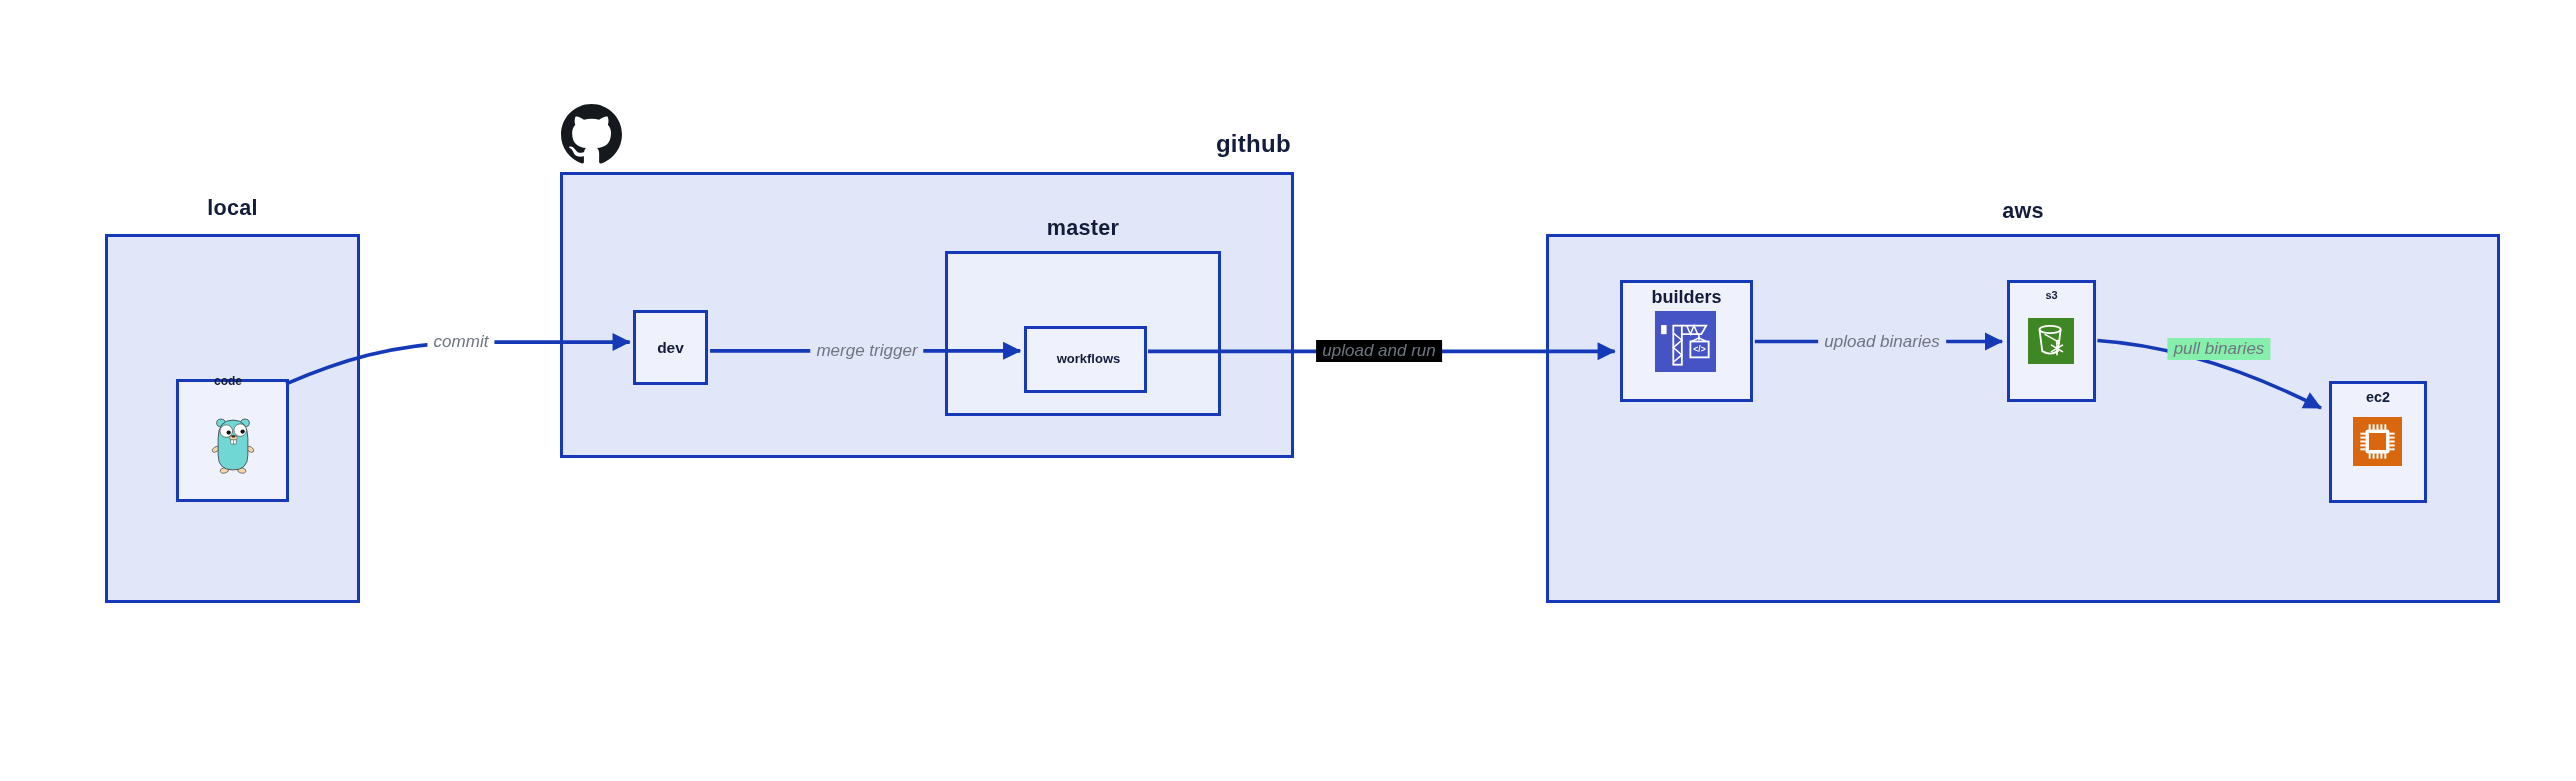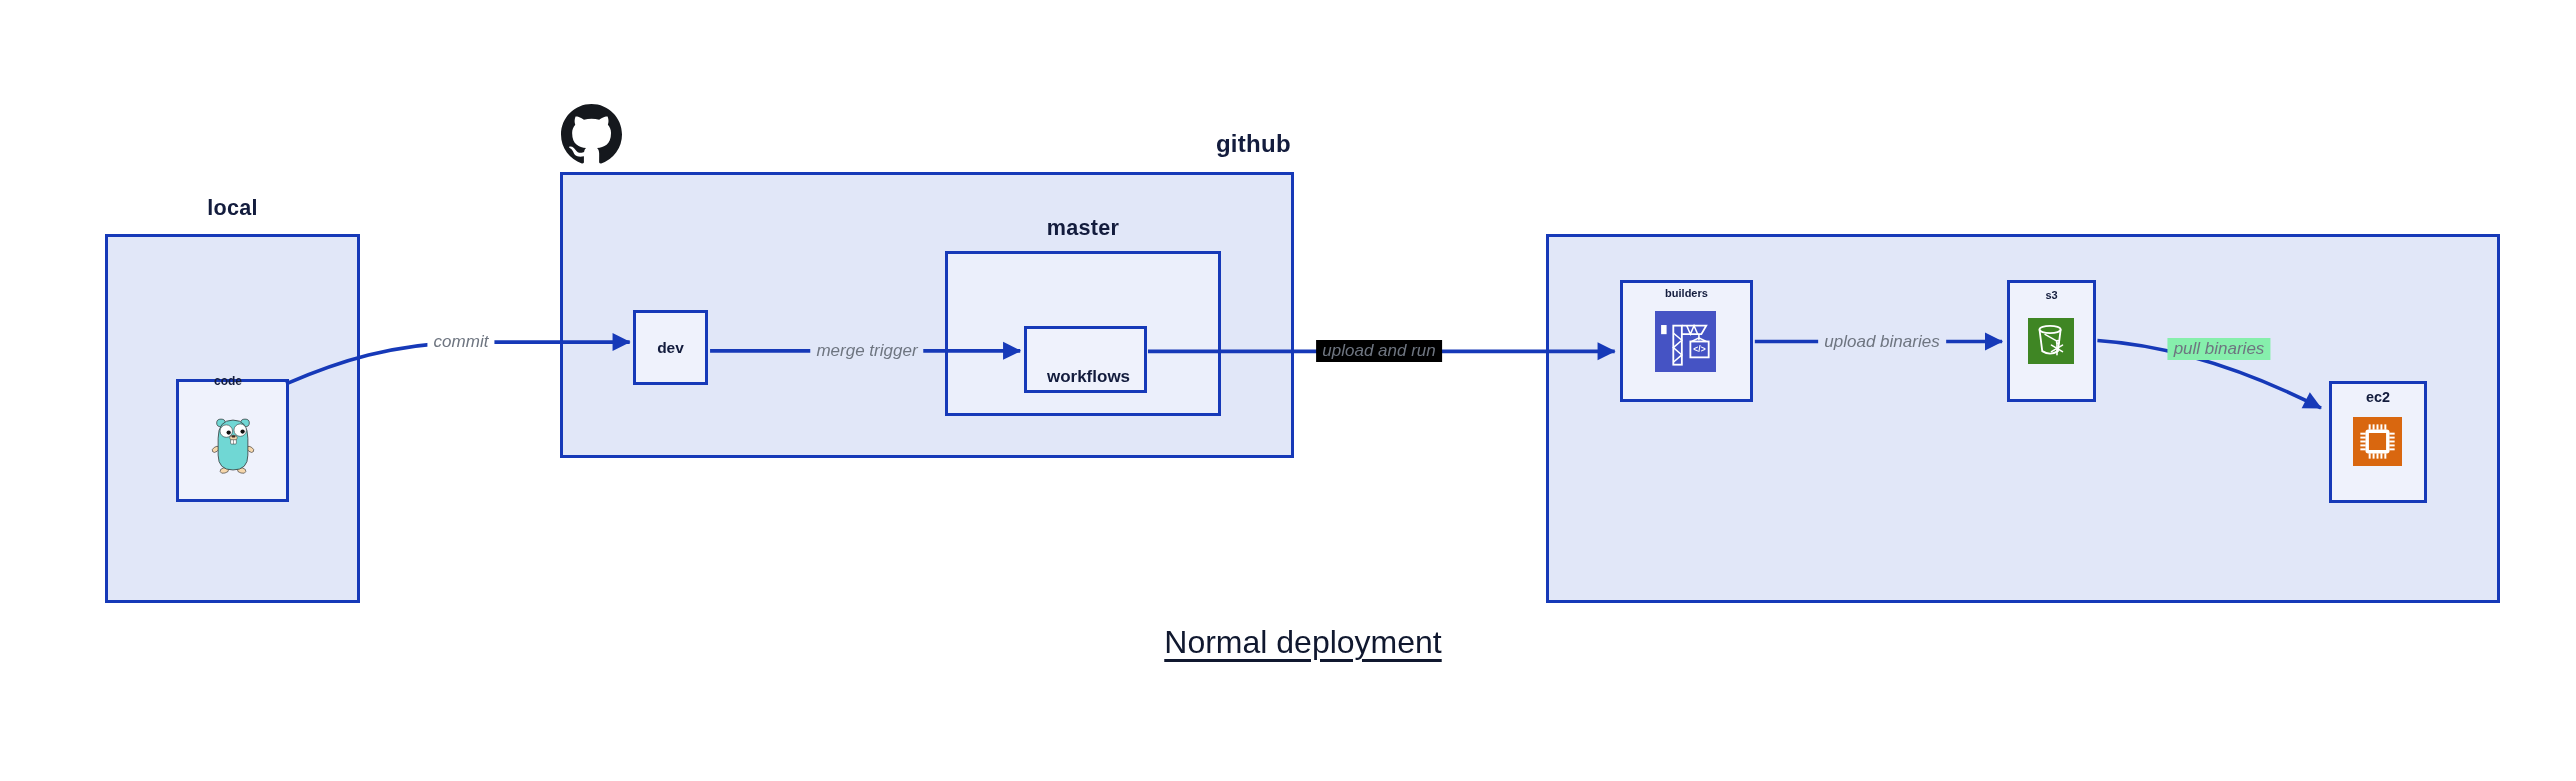--- a/index.html
+++ b/index.html
@@ -41,20 +41,21 @@
   <div class="container" style="left:105px;top:234px;width:255px;height:369px;"></div>
   <div class="clabel" style="left:105px;top:195px;width:255px;text-align:center;">local</div>
 
   <div class="container" style="left:560px;top:172px;width:734px;height:286px;"></div>
   <div class="clabel" style="left:1140px;top:130px;width:151px;text-align:right;font-size:24px;">github</div>
 
   <div class="container inner" style="left:945px;top:251px;width:276px;height:165px;"></div>
   <div class="clabel" style="left:945px;top:215px;width:276px;text-align:center;">master</div>
 
   <div class="container" style="left:1546px;top:234px;width:954px;height:369px;"></div>
+  <div class="clabel" style="left:1546px;top:198px;width:954px;text-align:center;">aws</div>
 
   <svg class="icon" style="left:561px;top:102px;" width="61" height="65" viewBox="0 0 16 16">
     <path fill="#15181d" d="M8 0C3.58 0 0 3.58 0 8c0 3.54 2.29 6.53 5.47 7.59.4.07.55-.17.55-.38 0-.19-.01-.82-.01-1.49-2.01.37-2.53-.49-2.69-.94-.09-.23-.48-.94-.82-1.13-.28-.15-.68-.52-.01-.53.63-.01 1.08.58 1.23.82.72 1.21 1.87.87 2.33.66.07-.52.28-.87.51-1.07-1.78-.2-3.64-.89-3.64-3.95 0-.87.31-1.59.82-2.15-.08-.2-.36-1.02.08-2.12 0 0 .67-.21 2.2.82.64-.18 1.32-.27 2-.27s1.36.09 2 .27c1.53-1.04 2.2-.82 2.2-.82.44 1.1.16 1.92.08 2.12.51.56.82 1.27.82 2.15 0 3.07-1.87 3.75-3.65 3.95.29.25.54.73.54 1.48 0 1.07-.01 1.93-.01 2.2 0 .21.15.46.55.38A8.01 8.01 0 0 0 16 8c0-4.42-3.58-8-8-8z"></path>
   </svg>
 
   <div class="node" style="left:176px;top:379px;width:113px;height:123px;"></div>
   <div class="nlabel" style="left:176px;top:374px;width:104px;font-size:12px;">code</div>
 
   <svg class="icon" style="left:209px;top:415px;" width="48" height="61" viewBox="0 0 100 120">
     <ellipse cx="25" cy="13" rx="9" ry="8" fill="#70d7d4" stroke="#333" stroke-width="1.5"></ellipse>
@@ -71,24 +72,24 @@
     <ellipse cx="51" cy="44" rx="8" ry="5.5" fill="#f6d7ac" stroke="#333" stroke-width="1.1"></ellipse>
     <ellipse cx="51" cy="41" rx="4" ry="2.5" fill="#3b2c23"></ellipse>
     <rect x="45" y="48" width="12" height="9" rx="2" fill="#ffffff" stroke="#333" stroke-width="1.1"></rect>
     <line x1="51" y1="48" x2="51" y2="57" stroke="#333" stroke-width="1"></line>
   </svg>
 
   <div class="node" style="left:633px;top:310px;width:75px;height:75px;"></div>
   <div class="nlabel" style="left:633px;top:339px;width:75px;font-size:15.5px;">dev</div>
 
   <div class="node" style="left:1024px;top:326px;width:123px;height:67px;"></div>
-  <div class="nlabel" style="left:1024px;top:351px;width:129px;font-size:17px;margin-top:16px;">workflows</div>
+  <div class="nlabel" style="left:1024px;top:351px;width:129px;font-size:13px;">workflows</div>
 
   <div class="node" style="left:1620px;top:280px;width:133px;height:122px;"></div>
-  <div class="nlabel" style="left:1620px;top:287px;width:133px;font-size:11px;">builders</div>
+  <div class="nlabel" style="left:1620px;top:287px;width:133px;font-size:18px;">builders</div>
 
   <svg class="icon" style="left:1655px;top:311px;" width="61" height="61" viewBox="0 0 100 100">
     <rect width="100" height="100" fill="#4553c4"></rect>
     <rect x="10" y="23" width="9" height="15" fill="#ffffff"></rect>
     <rect x="30" y="24" width="14" height="64" fill="none" stroke="#ffffff" stroke-width="3"></rect>
     <path d="M30 36 L44 48 L30 60 L44 72 L30 84" fill="none" stroke="#ffffff" stroke-width="2.5"></path>
     <path d="M44 24 H84 L76 38 H44" fill="none" stroke="#ffffff" stroke-width="3"></path>
     <path d="M52 24 L58 38 L64 24 L70 38" fill="none" stroke="#ffffff" stroke-width="2.5"></path>
     <line x1="72" y1="38" x2="72" y2="48" stroke="#ffffff" stroke-width="2.5"></line>
     <path d="M72 44 L60 50 M72 44 L84 50" stroke="#ffffff" stroke-width="2.5"></path>
@@ -156,16 +157,15 @@
       <path d="M 4071 661 C 4190 669, 4330 703, 4505 792" marker-end="url(#arrow)"></path>
     </g>
   </svg>
 
   <div class="elabel" style="left:449px;top:342px;background:#ffffff;margin-left:12px;">commit</div>
   <div class="elabel" style="left:867px;top:351px;background:#e1e7f8;">merge trigger</div>
   <div class="elabel" style="left:1379px;top:351px;background:#000000;">upload and run</div>
   <div class="elabel" style="left:1882px;top:342px;background:#e1e7f8;">upload binaries</div>
   <div class="elabel" style="left:2219px;top:349px;background:#86efac;">pull binaries</div>
 
-  <div class="title">Normal deployment</div>
 
 </div>
 
 
 </body></html>

